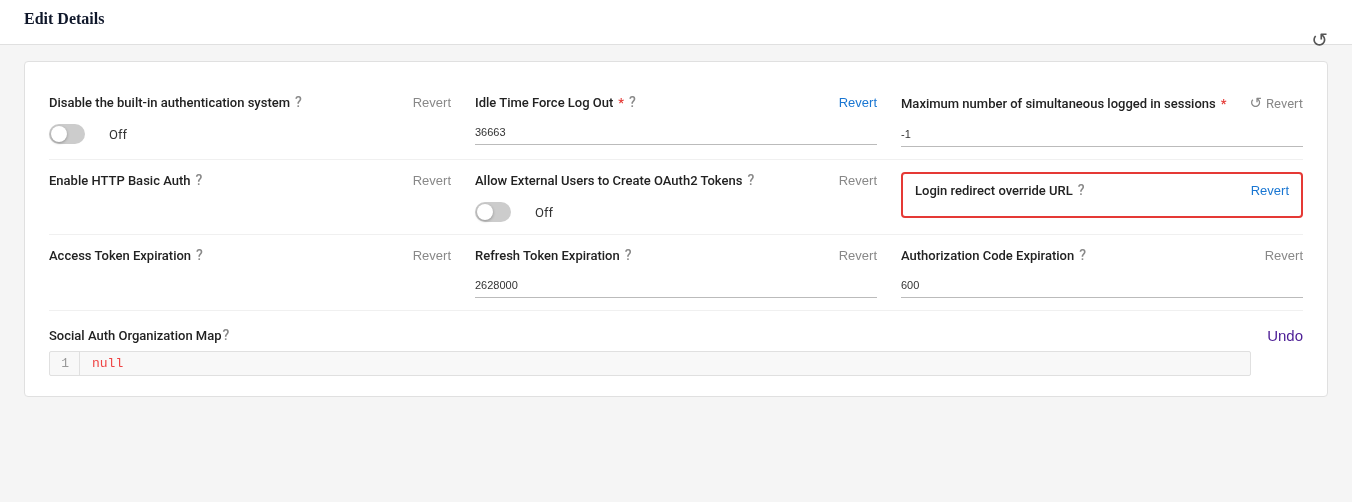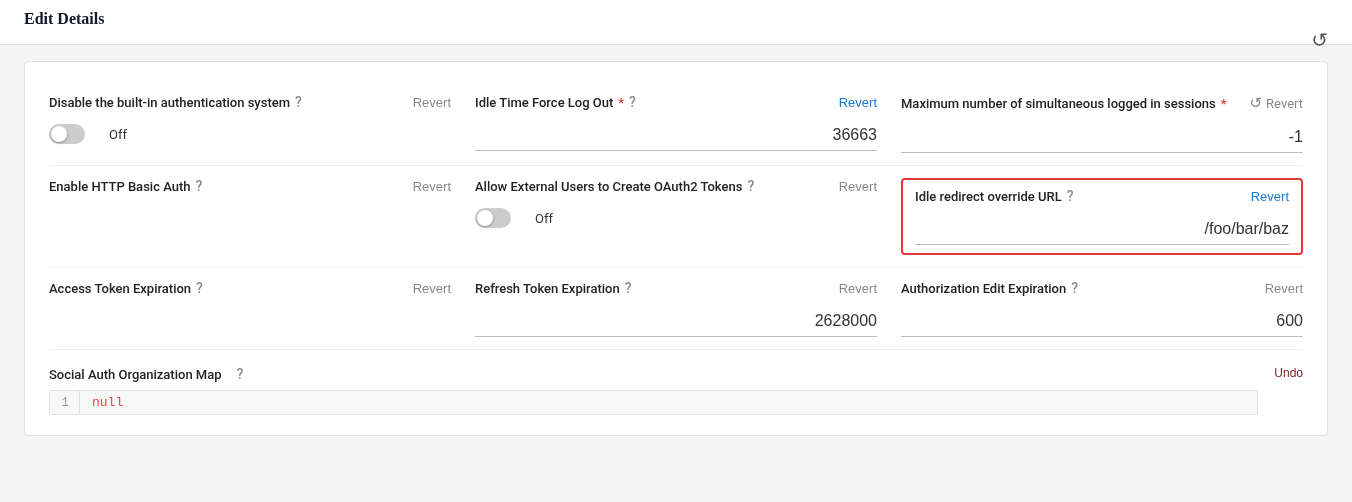--- a/index.html
+++ b/index.html
@@ -87,25 +87,24 @@
       gap: 4px;
       color: #888;
       font-size: 13px;
       cursor: pointer;
     }
     .field-input {
       width: 100%;
       border: none;
       border-bottom: 1px solid #bbb;
       padding: 6px 0;
-      font-size: 16px;
+      font-size: 11px;
       color: #333;
       outline: none;
       background: transparent;
-      text-align: right;
     }
     .toggle-container {
       display: flex;
       align-items: center;
       gap: 24px;
       margin-top: 4px;
     }
     .toggle {
       position: relative;
       width: 36px;
@@ -166,21 +165,21 @@
       display: flex;
       align-items: center;
       gap: 5px;
       font-size: 13px;
       font-weight: 500;
       color: #222;
     }
     .social-auth-label {
       display: flex;
       align-items: center;
-      gap: 15px;
+      gap: 1px;
       font-size: 13px;
       font-weight: 500;
       color: #222;
     }
     .code-editor {
       background: #f8f8f8;
       border: 1px solid #e0e0e0;
       border-radius: 2px;
       margin-top: 8px;
       font-family: 'Courier New', monospace;
@@ -196,22 +195,22 @@
       min-width: 30px;
       text-align: right;
       border-right: 1px solid #e0e0e0;
       user-select: none;
     }
     .line-content {
       padding: 4px 12px;
       color: #ef4444;
     }
     .undo-btn {
-      color: #7f1d1d;
-      font-size: 12px;
+      color: #4c1d95;
+      font-size: 15px;
       cursor: pointer;
       background: none;
       border: none;
       padding: 0;
       align-self: flex-start;
     }
   </style>
 </head>
 <body>
 
@@ -296,26 +295,25 @@
               <div class="toggle-knob toggle-knob-left"></div>
             </div>
             <span class="toggle-label">Off</span>
           </div>
         </div>
 
         <div class="col">
           <div style="border: 2px solid #e53935; border-radius: 4px; padding: 8px 12px;">
             <div class="col-header">
               <span class="col-label">
-                <span>Idle redirect override URL</span>
+                <span>Login redirect override URL</span>
                 <span class="help-icon">?</span>
               </span>
               <button class="revert-btn">Revert</button>
             </div>
-            <input class="field-input" type="text" value="/foo/bar/baz" style="">
           </div>
         </div>
       </div>
 
       <div class="grid-row">
 
         <div class="col">
           <div class="col-header">
             <span class="col-label">
               <span>Access Token Expiration</span>
@@ -332,21 +330,21 @@
               <span class="help-icon">?</span>
             </span>
             <button class="revert-btn-gray">Revert</button>
           </div>
           <input class="field-input" type="text" value="2628000" style="">
         </div>
 
         <div class="col">
           <div class="col-header">
             <span class="col-label">
-              <span>Authorization Edit Expiration</span>
+              <span>Authorization Code Expiration</span>
               <span class="help-icon">?</span>
             </span>
             <button class="revert-btn-gray">Revert</button>
           </div>
           <input class="field-input" type="text" value="600" style="">
         </div>
       </div>
 
       <div style="display:flex; justify-content:space-between; align-items:flex-start; padding-top:16px;">
         <div style="flex:1;">

